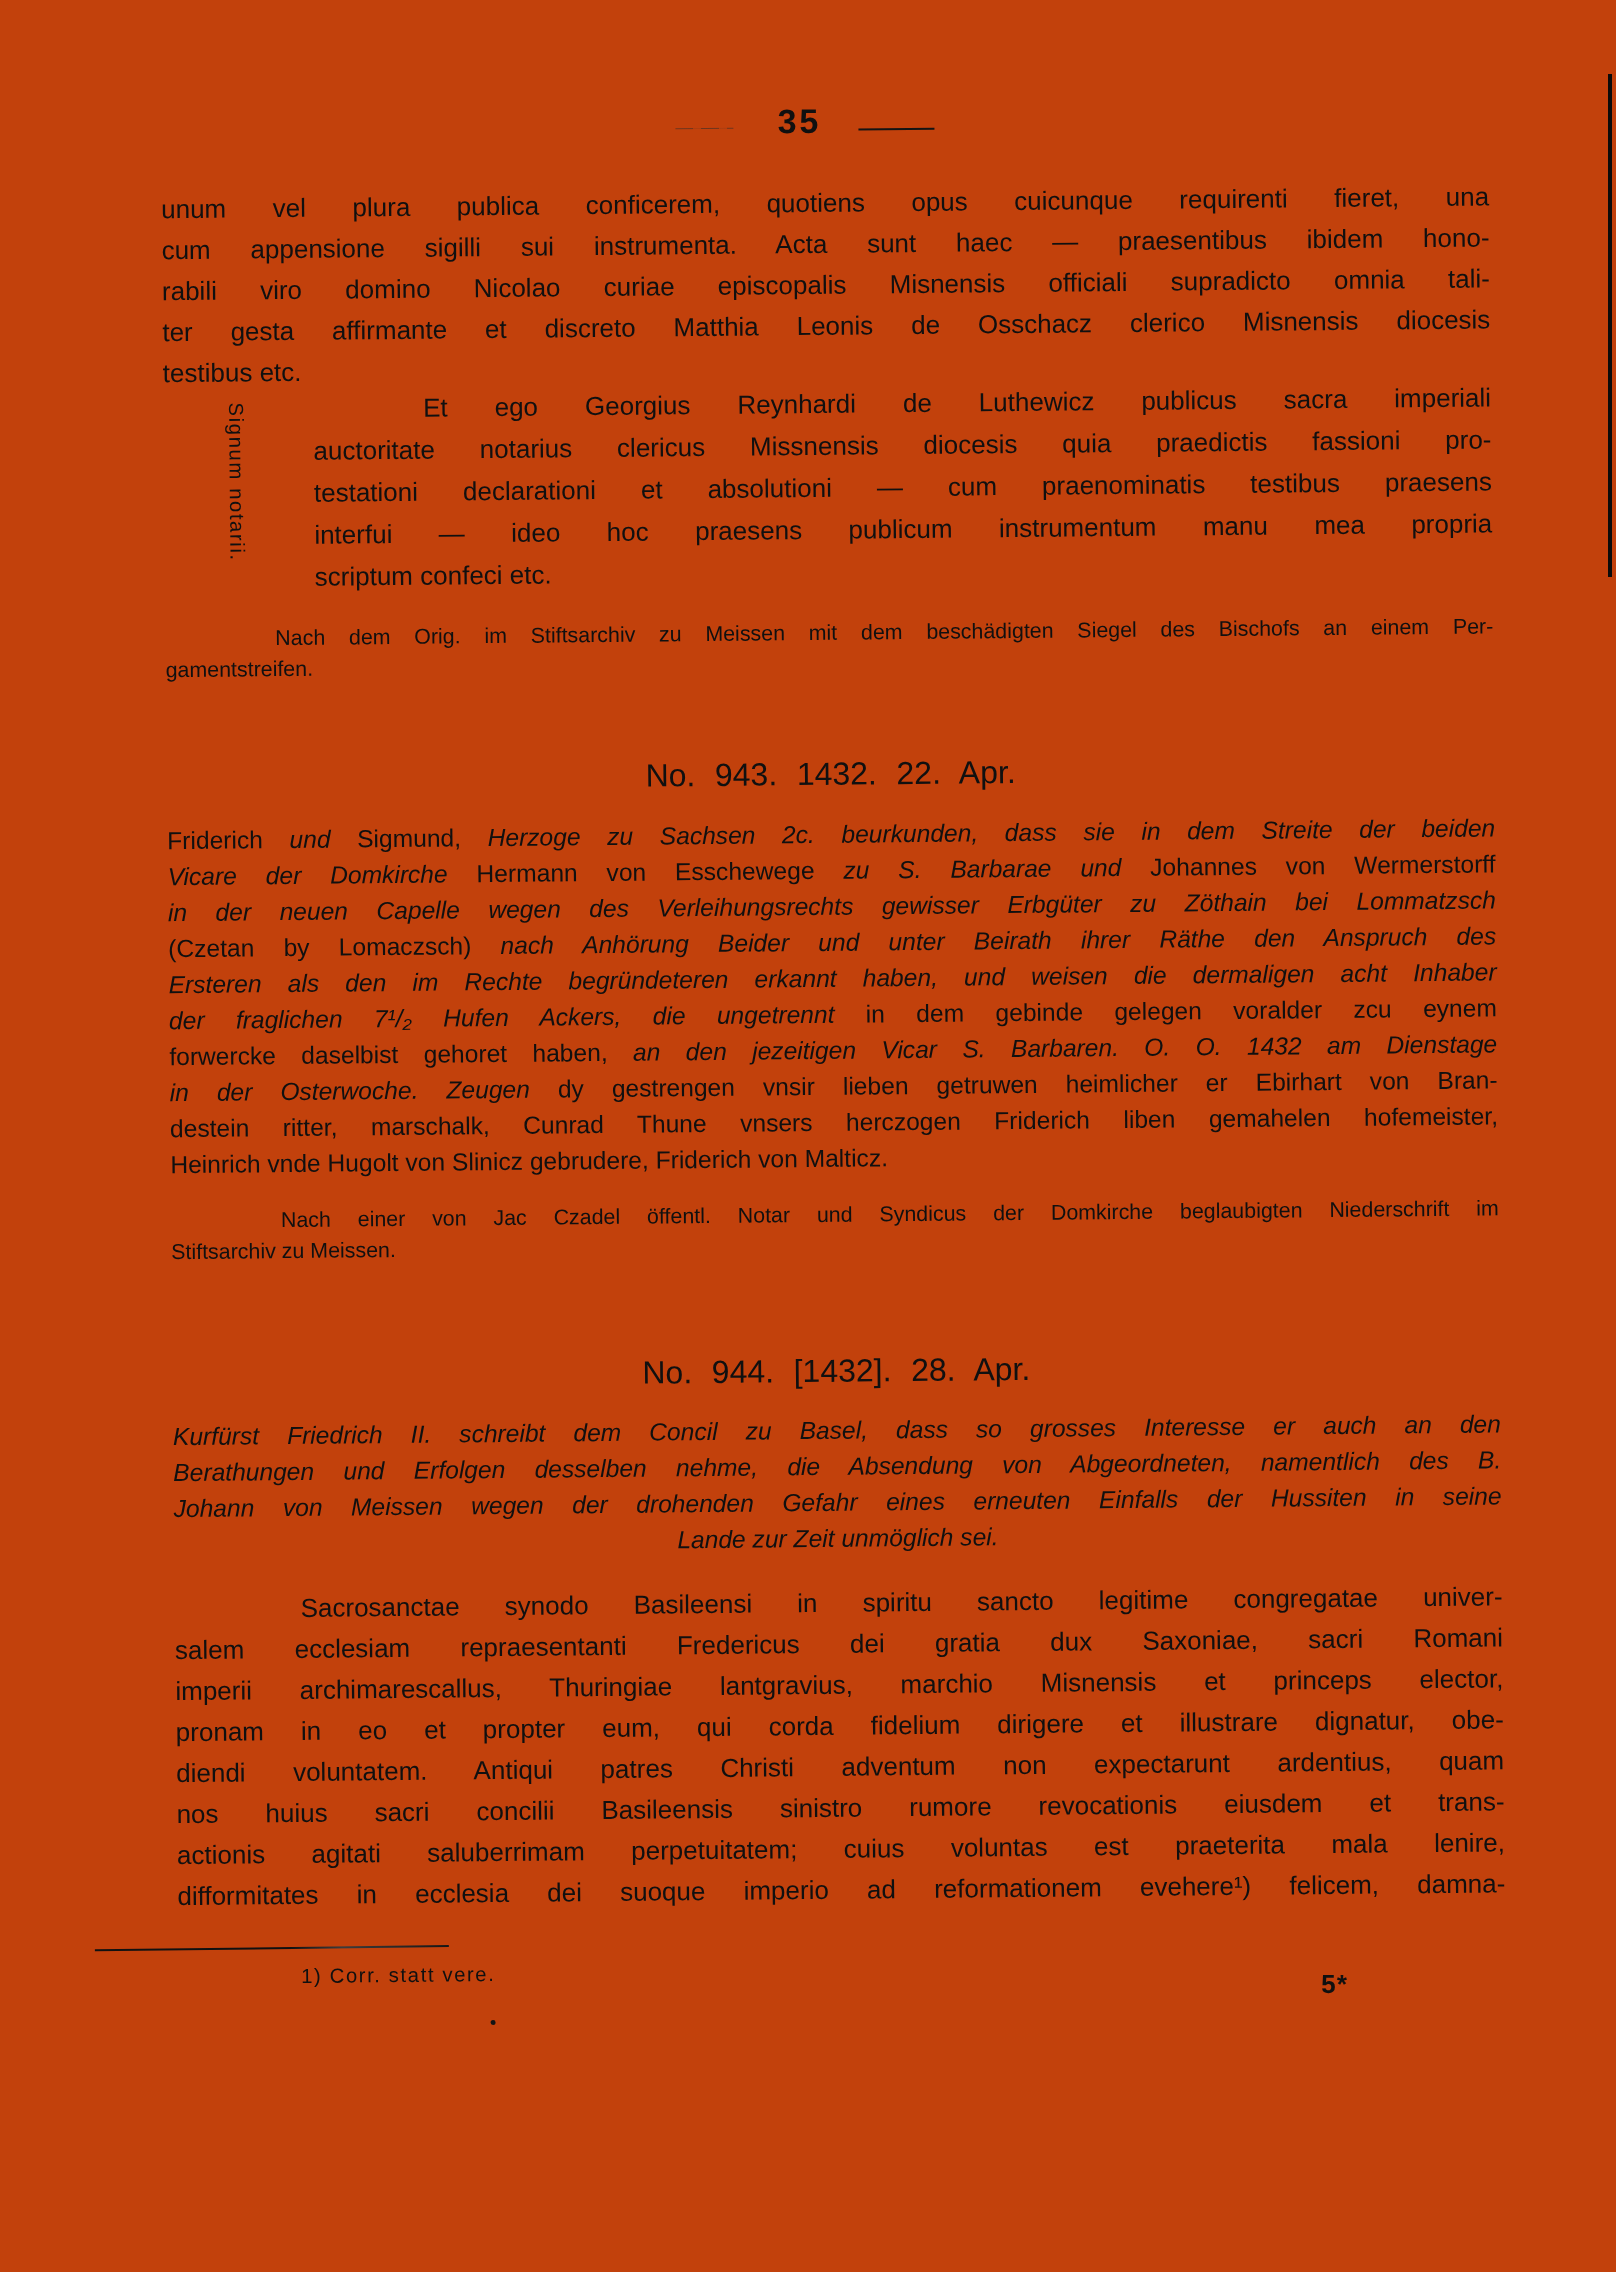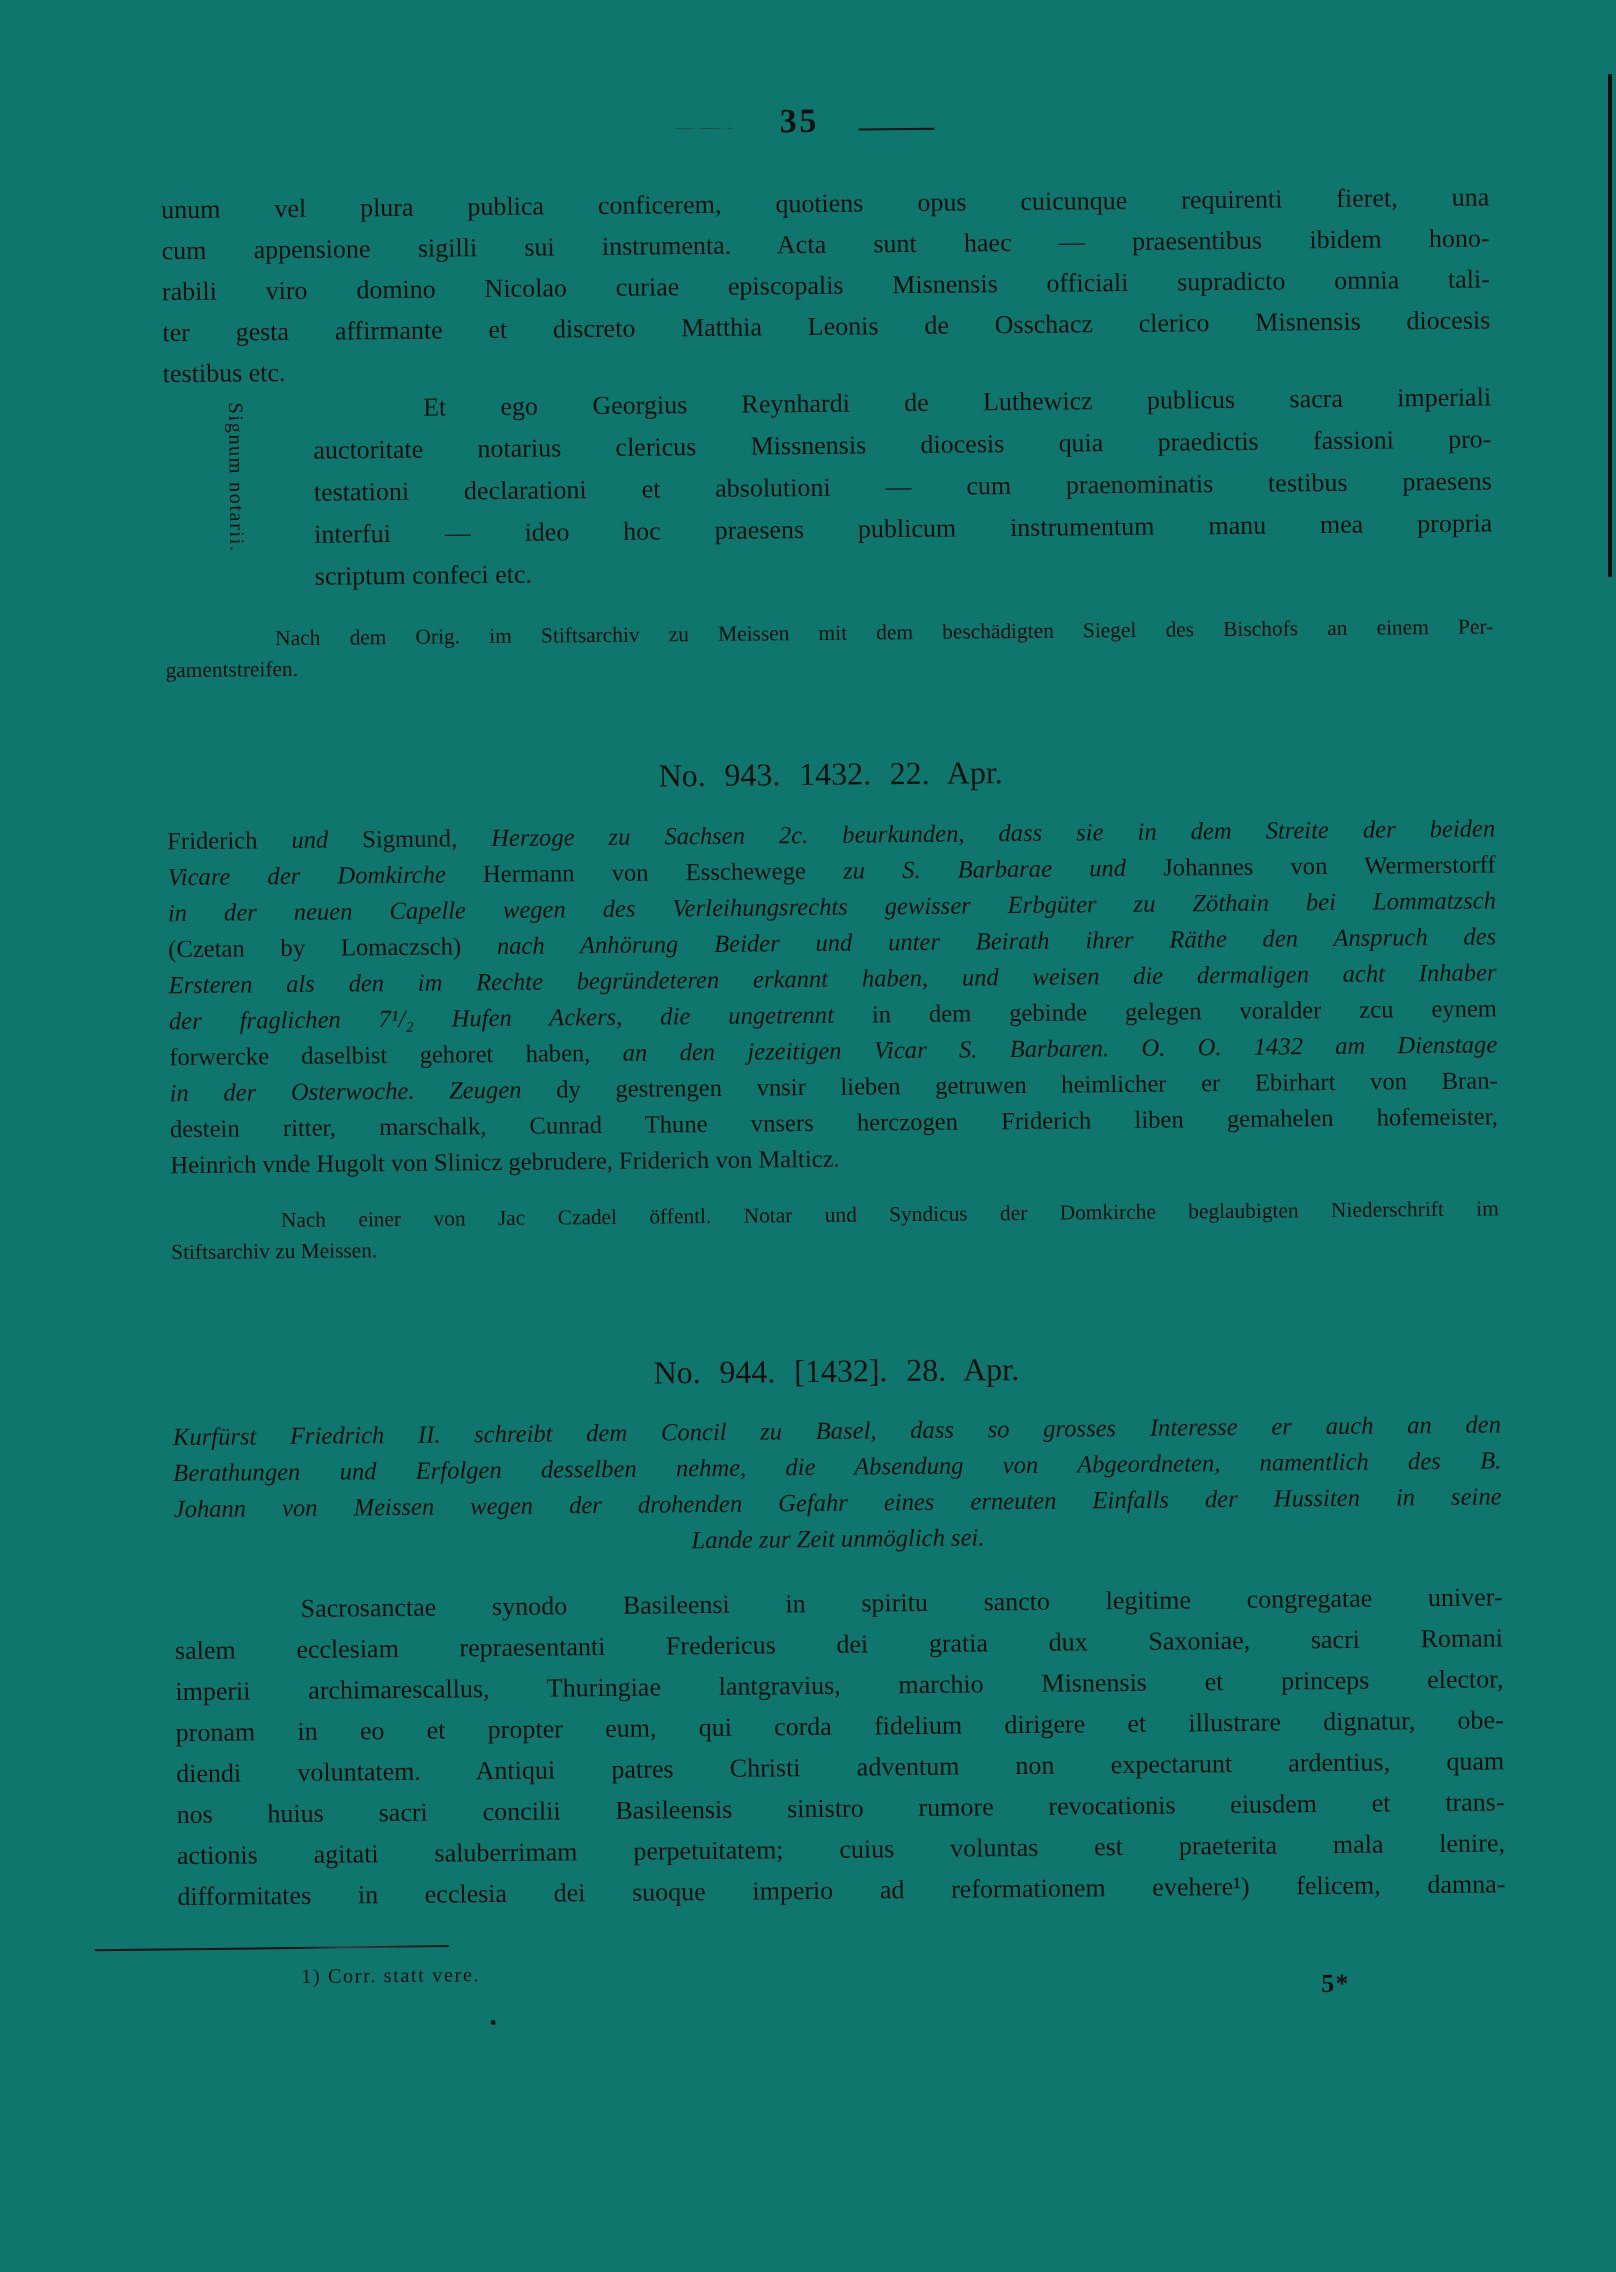--- a/index.html
+++ b/index.html
@@ -1,21 +1,21 @@
 <!DOCTYPE html>
 <html style="font-size:8.6px"><head>
 <meta charset="utf-8">
 <style>
   html,body{margin:0;padding:0;}
   .page{
     position:relative;
     width:1616px;height:2273px;
-    background:#0f766e;
+    background:#c2410c;
     overflow:hidden;
-    font-family:Liberation Serif, serif;
+    font-family:Liberation Sans, sans-serif;
     color:#101010;
   }
   .sheet{
     position:absolute;left:0;top:0;width:100%;height:100%;
     transform:rotate(-0.55deg);
     transform-origin:50% 45%;
   }
   
   .pagehead{position:absolute;left:0;top:102px;width:100%;height:48px;}
   .pageno{

